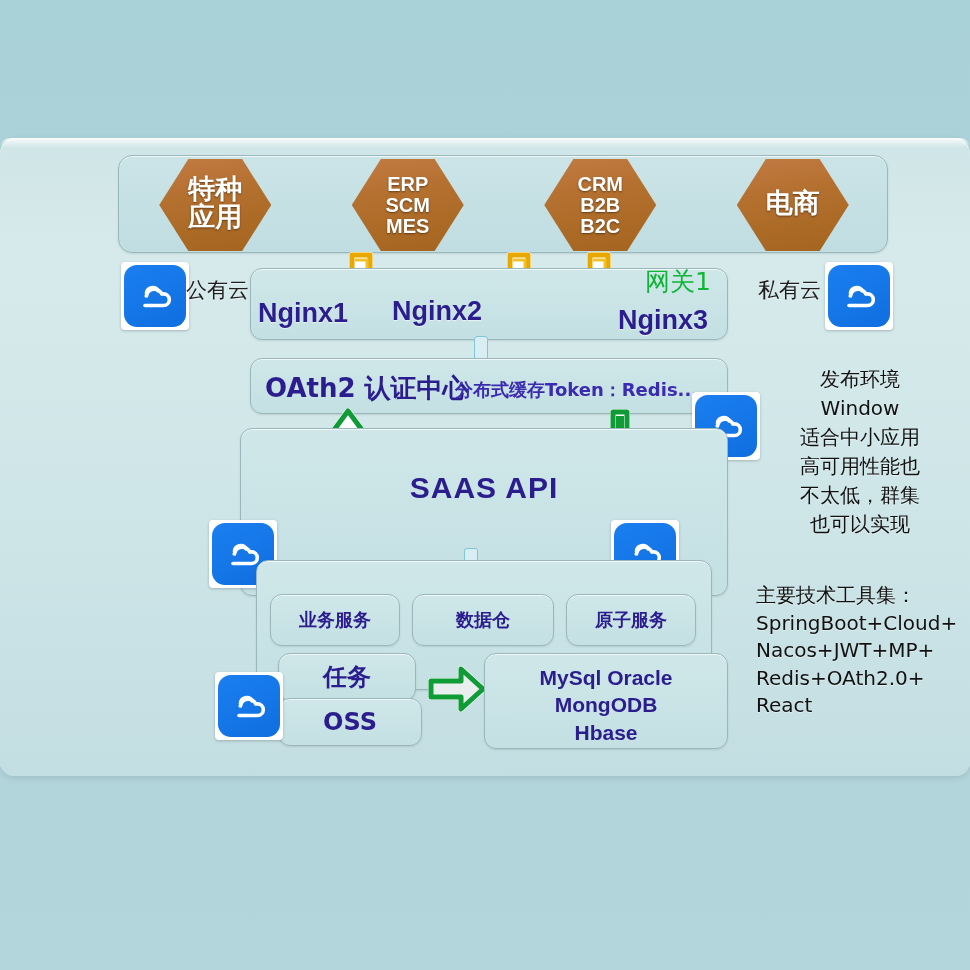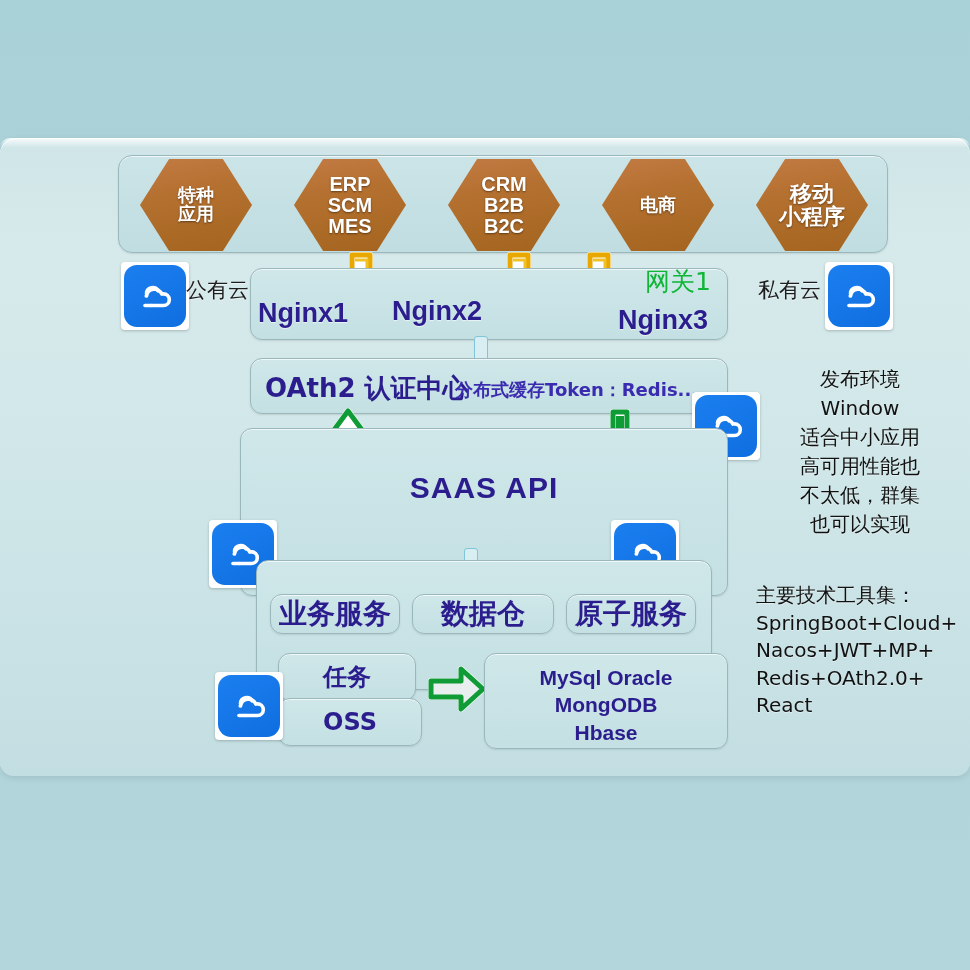--- a/index.html
+++ b/index.html
@@ -39,21 +39,21 @@
     display:flex;align-items:center;justify-content:space-around;}
   .hex{
     position:relative;width:112px;height:92px;
     clip-path:polygon(26% 0%,74% 0%,100% 50%,74% 100%,26% 100%,0% 50%);
     background:linear-gradient(170deg,#c27a43 0%,#b4702f 38%,#a4641f 100%);
     display:flex;align-items:center;justify-content:center;text-align:center;
     color:#fff;font-weight:bold;line-height:1.05;
     filter:drop-shadow(1px 2px 2px rgba(0,0,0,.28));
   }
   .hex span{display:block;text-shadow:0 1px 2px rgba(0,0,0,.45);}
-  .hex.cn{font-size:18px;font-family:Liberation Serif, serif;align-items:center;}
+  .hex.cn{font-size:27px;font-family:Liberation Mono, monospace;align-items:center;}
   .hex.en{font-size:20px;}
   .hex.mix{font-size:22px;font-family:"DejaVu Sans",sans-serif;}
 
   
   .cloud{position:absolute;background:#fff;padding:3px;border-radius:4px;
     box-shadow:0 1px 3px rgba(0,0,0,.22);}
   .cloud .sq{width:100%;height:100%;border-radius:13px;
     background:linear-gradient(150deg,#1b7ff0 0%,#0f6ee0 100%);
     display:flex;align-items:center;justify-content:center;}
   .cloud svg{display:block;}
@@ -79,22 +79,22 @@
 
   
   #saasOuter{left:240px;top:428px;width:488px;height:168px;}
   #saasTitle{position:absolute;left:0;right:0;top:42px;text-align:center;
     color:#2b1d8e;font-weight:bold;font-size:30px;letter-spacing:1px;}
   #saasSub{position:absolute;left:0;right:0;top:85px;text-align:center;
     color:#1f7fd6;font-weight:bold;font-size:20px;font-family:"DejaVu Sans",sans-serif;}
 
   #svcOuter{left:256px;top:560px;width:456px;height:130px;}
 
-  .svcbox{height:40px;display:flex;align-items:center;justify-content:center;
-    color:#2b1d8e;font-weight:bold;font-size:28px;font-family:"DejaVu Sans",sans-serif;}
+  .svcbox{height:52px;display:flex;align-items:center;justify-content:center;
+    color:#2b1d8e;font-weight:bold;font-size:18px;font-family:"DejaVu Sans",sans-serif;}
   #svc0{left:270px;top:594px;width:130px;}
   #svc1{left:412px;top:594px;width:142px;}
   #svc2{left:566px;top:594px;width:130px;}
 
   #taskbox{left:278px;top:653px;width:138px;height:48px;}
   #ossbox{left:278px;top:698px;width:144px;height:48px;}
   .minibox{display:flex;align-items:center;justify-content:center;
     color:#2b1d8e;font-weight:bold;font-size:24px;font-family:"DejaVu Sans",sans-serif;}
 
   #dbbox{left:484px;top:653px;width:244px;height:96px;}
@@ -140,26 +140,20 @@
             <span>CRM</span>
             <span>B2B</span>
             <span>B2C</span>
           </div>
         </div>
         <div class="hex cn">
           <div>
             <span>电商</span>
           </div>
         </div>
-        <div class="hex mix">
-          <div>
-            <span>移动</span>
-            <span>小程序</span>
-          </div>
-        </div>
       </div>
   </div>
 
   <div class="arrow" style="left:338px;top:252px;">
     <svg width="46" height="82" viewBox="0 0 46 82">
       <path d="M14 3 H32 V50 H43 L23 78 L3 50 H14 Z" fill="#ffffff" stroke="#ffffff" stroke-width="6" stroke-linejoin="round"></path>
       <path d="M14 3 H32 V50 H43 L23 78 L3 50 H14 Z" fill="none" stroke="#e8a800" stroke-width="5" stroke-linejoin="round"></path>
       <path d="M17 8 H29 V53" fill="none" stroke="#f0c22a" stroke-width="3"></path>
     </svg>
   </div>

